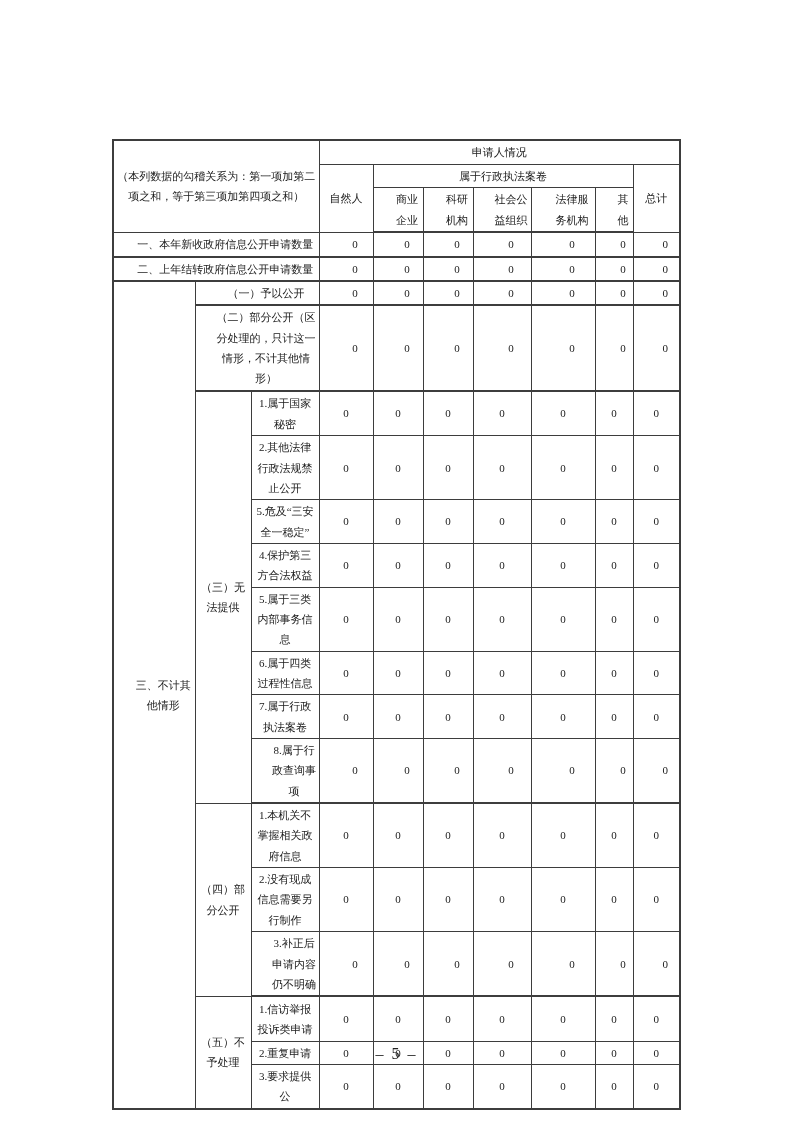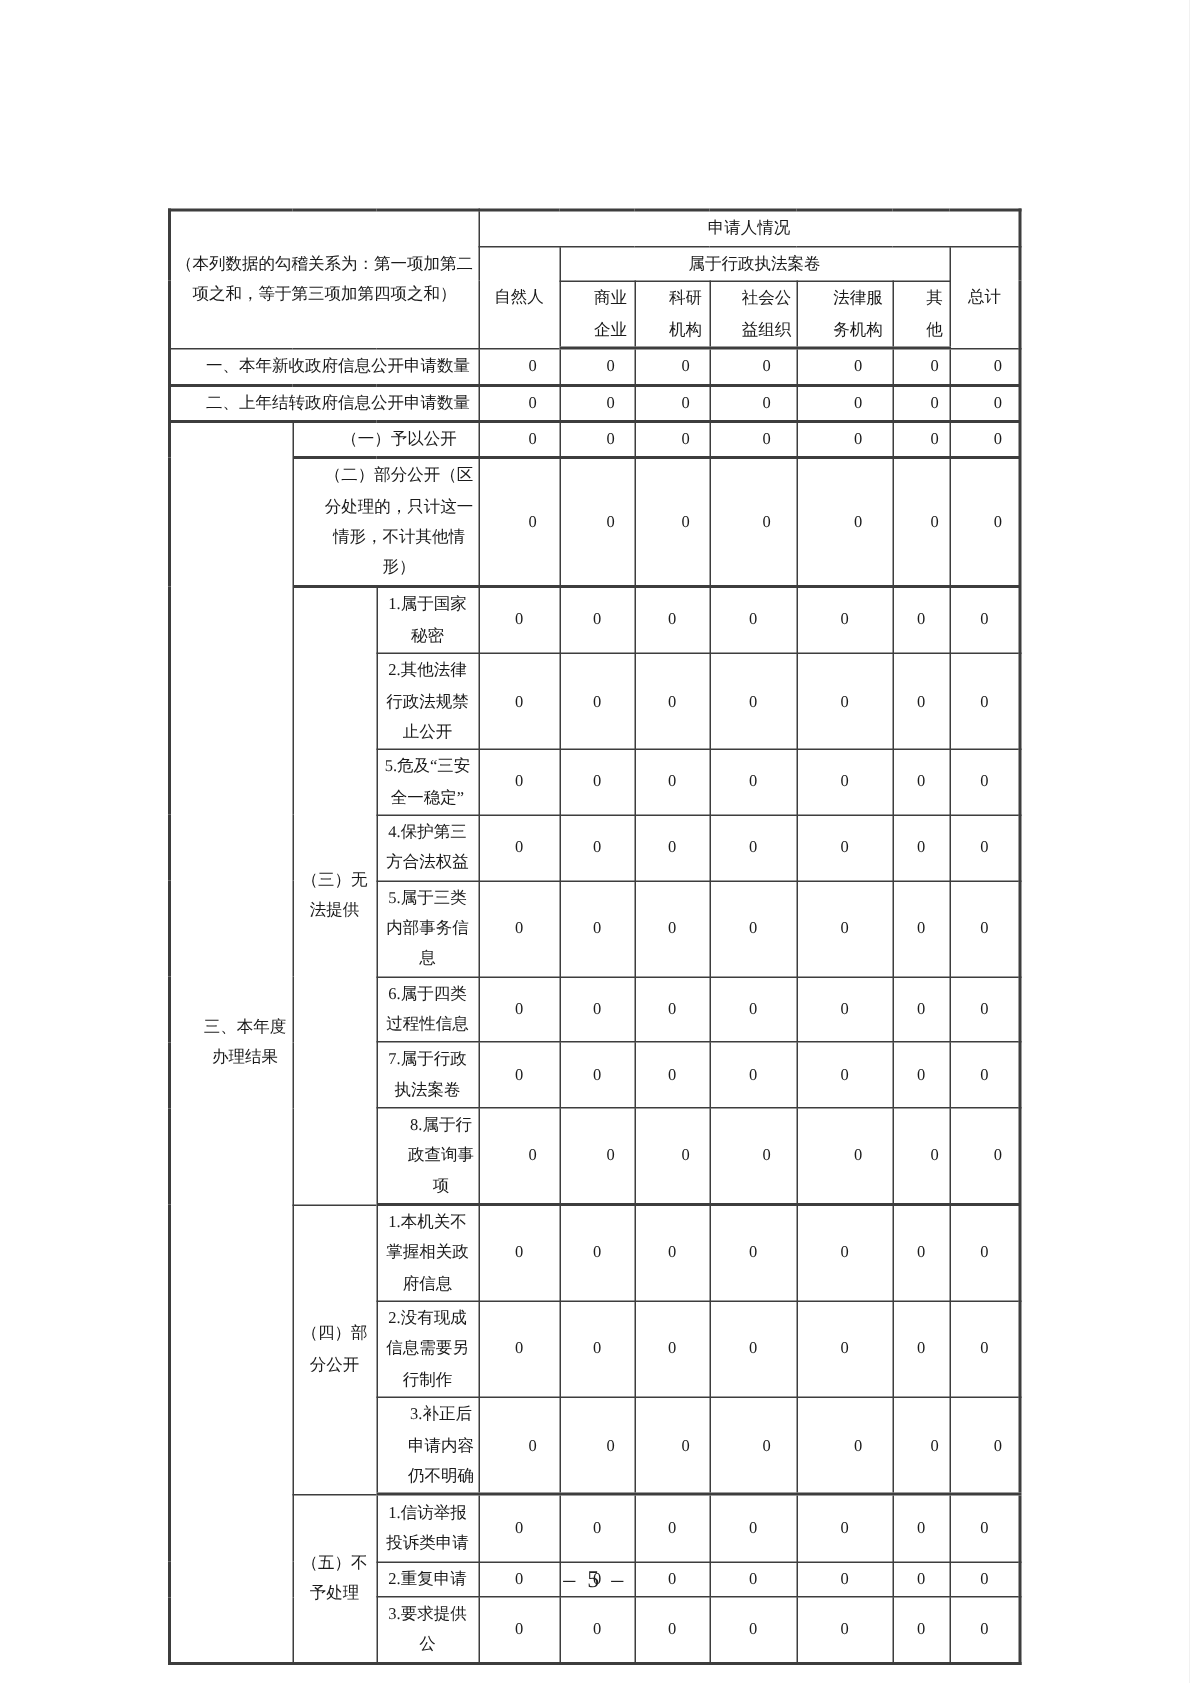--- a/index.html
+++ b/index.html
@@ -120,21 +120,21 @@
       <td class="val">0</td>
           <td class="val">0</td>
           <td class="val">0</td>
           <td class="val">0</td>
           <td class="val">0</td>
           <td class="val">0</td>
           <td class="val">0</td>
     </tr>
 
     <tr class="rh24 hb">
-      <td class="sec" rowspan="16">三、本年度办理结果</td>
+      <td class="sec" rowspan="16">三、不计其他情形</td>
       <td class="lbl" colspan="2">（一）予以公开</td>
       <td class="val">0</td>
           <td class="val">0</td>
           <td class="val">0</td>
           <td class="val">0</td>
           <td class="val">0</td>
           <td class="val">0</td>
           <td class="val">0</td>
     </tr>
 

